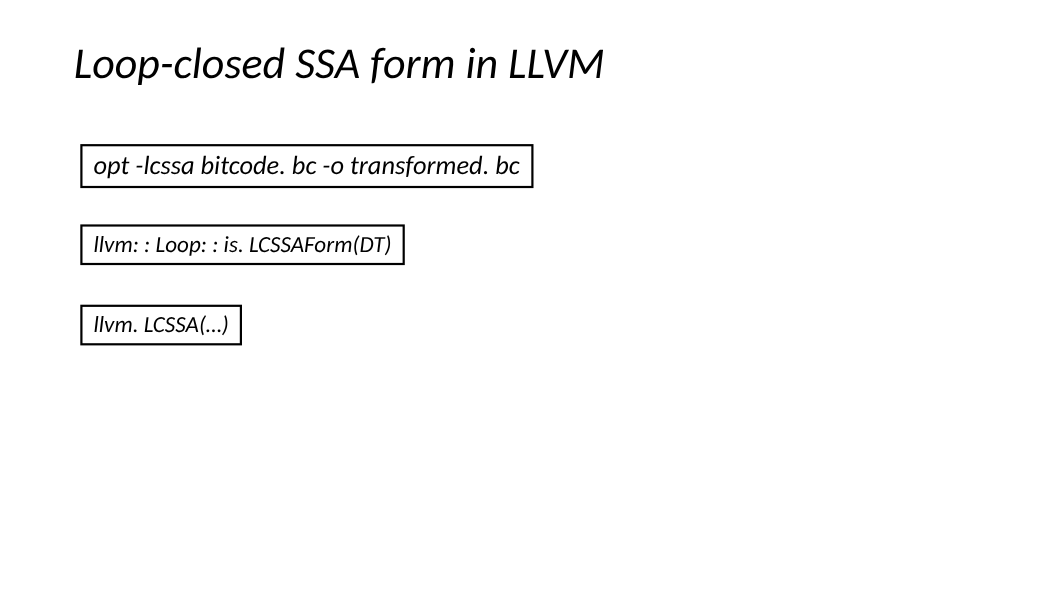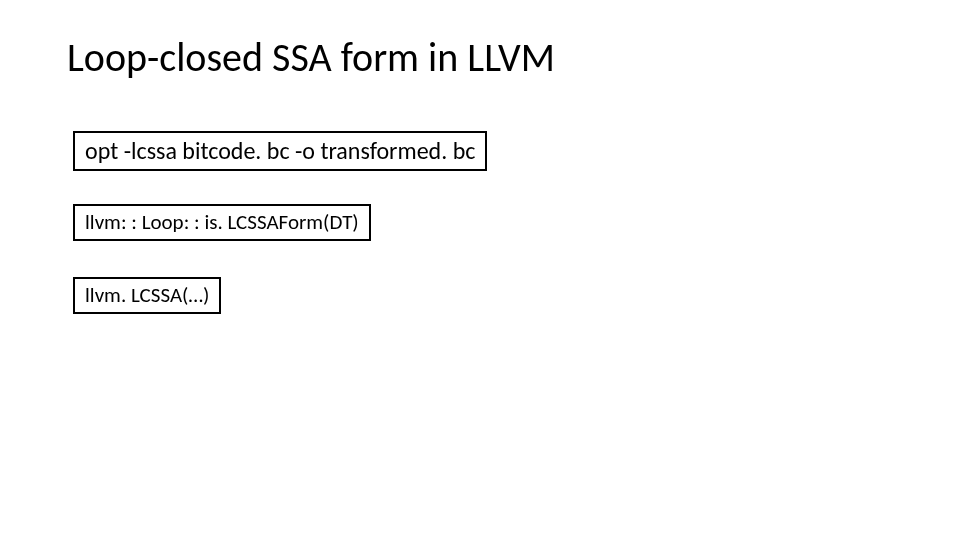--- a/index.html
+++ b/index.html
@@ -10,20 +10,21 @@
     background: #ffffff;
     font-family: "Calibri", "Segoe UI", Arial, sans-serif;
     color: #000;
     overflow: hidden;
   }
   .slide {
     position: relative;
     width: 960px;
     height: 540px;
     box-sizing: border-box;
+    font-style: italic;
   }
   .title {
     position: absolute;
     left: 67px;
     top: 33px;
     font-size: 40px;
     font-weight: 400;
     letter-spacing: 0px;
   }
   .box {

